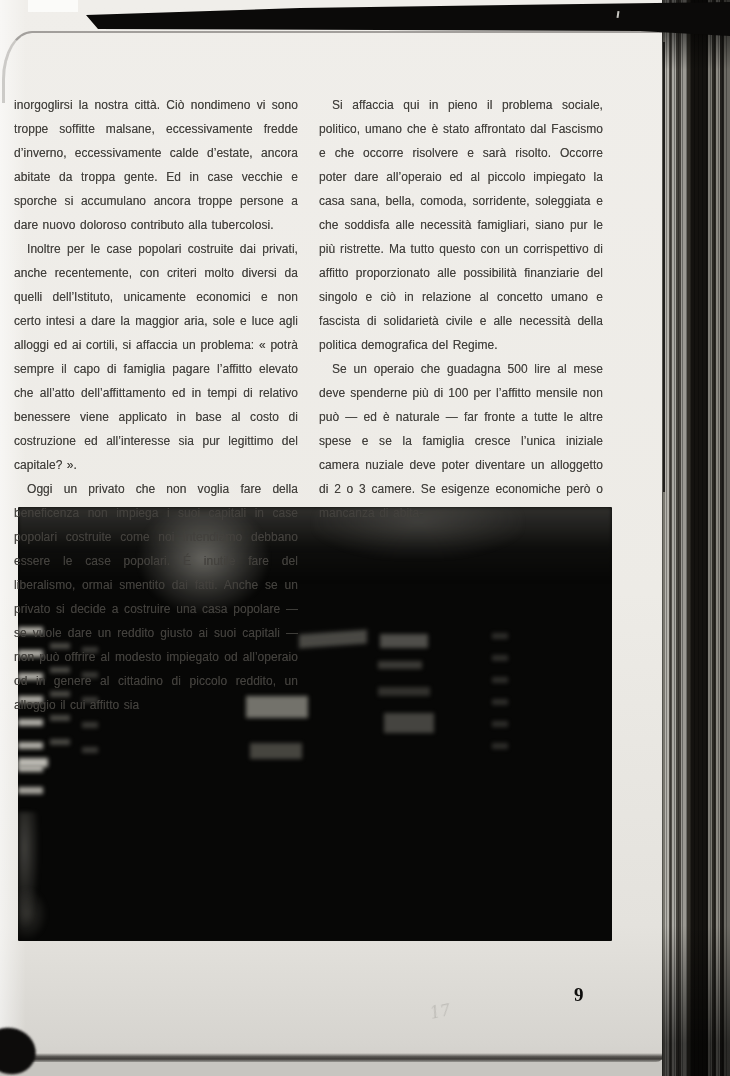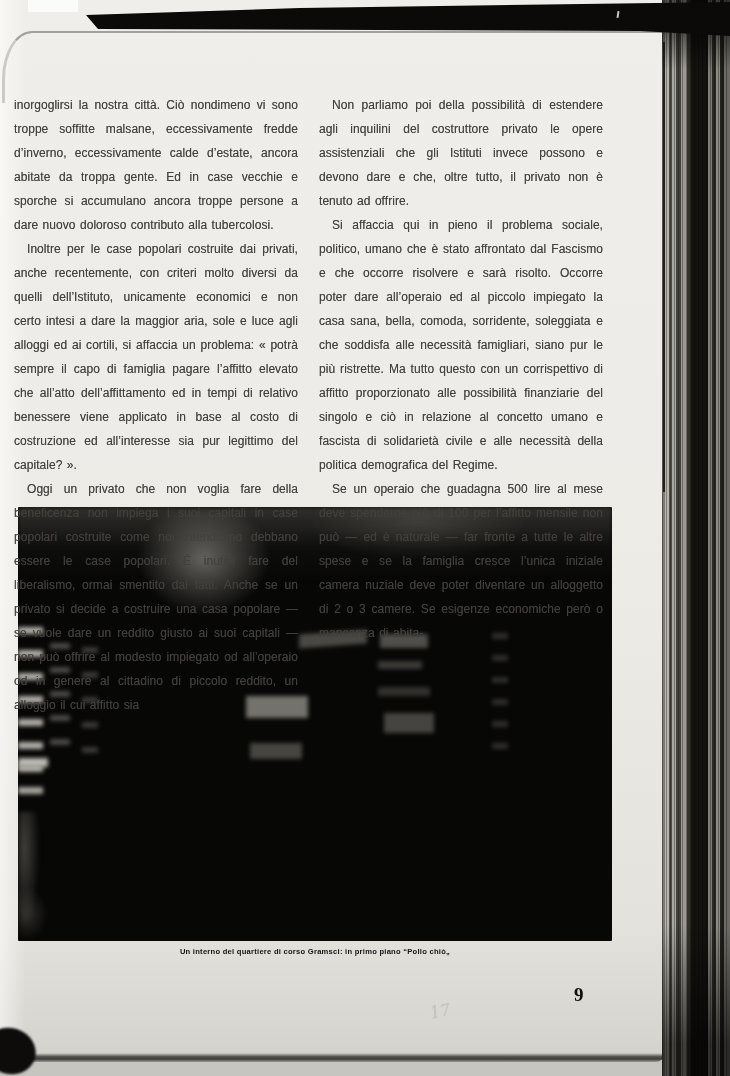--- a/index.html
+++ b/index.html
@@ -143,21 +143,20 @@
   <div class="corner-notch"></div>
   <div class="page-top-edge"></div>
 
   <div class="columns">
     <div class="col">
       <p>inorgoglirsi la nostra città. Ciò nondimeno vi sono troppe soffitte malsane, eccessivamente fredde d’inverno, eccessivamente calde d’estate, ancora abitate da troppa gente. Ed in case vecchie e sporche si accumulano ancora troppe persone a dare nuovo doloroso contributo alla tubercolosi.</p>
       <p class="indent">Inoltre per le case popolari costruite dai privati, anche recentemente, con criteri molto diversi da quelli dell’Istituto, unicamente economici e non certo intesi a dare la maggior aria, sole e luce agli alloggi ed ai cortili, si affaccia un problema: « potrà sempre il capo di famiglia pagare l’affitto elevato che all’atto dell’affittamento ed in tempi di relativo benessere viene applicato in base al costo di costruzione ed all’interesse sia pur legittimo del capitale? ».</p>
       <p class="indent">Oggi un privato che non voglia fare della beneficenza non impiega i suoi capitali in case popolari costruite come noi intendiamo debbano essere le case popolari. É inutile fare del liberalismo, ormai smentito dai fatti. Anche se un privato si decide a costruire una casa popolare — se vuole dare un reddito giusto ai suoi capitali — non può offrire al modesto impiegato od all’operaio od in genere al cittadino di piccolo reddito, un alloggio il cui affitto sia</p>
     </div>
     <div class="col">
-      <p class="indent">Non parliamo poi della possibilità di estendere agli inquilini del costruttore privato le opere assistenziali che gli Istituti invece possono e devono dare e che, oltre tutto, il privato non è tenuto ad offrire.</p>
       <p class="indent">Si affaccia qui in pieno il problema sociale, politico, umano che è stato affrontato dal Fascismo e che occorre risolvere e sarà risolto. Occorre poter dare all’operaio ed al piccolo impiegato la casa sana, bella, comoda, sorridente, soleggiata e che soddisfa alle necessità famigliari, siano pur le più ristrette. Ma tutto questo con un corrispettivo di affitto proporzionato alle possibilità finanziarie del singolo e ciò in relazione al concetto umano e fascista di solidarietà civile e alle necessità della politica demografica del Regime.</p>
       <p class="indent">Se un operaio che guadagna 500 lire al mese deve spenderne più di 100 per l’affitto mensile non può — ed è naturale — far fronte a tutte le altre spese e se la famiglia cresce l’unica iniziale camera nuziale deve poter diventare un alloggetto di 2 o 3 camere. Se esigenze economiche però o mancanza di abita-</p>
     </div>
   </div>
 
   <div class="photo">
     <div class="patch ph-topmottle"></div>
     <div class="patch ph-topglow"></div>
     <div class="patch ph-topglow2"></div>
     <div class="patch ph-wincolA"></div>
@@ -170,21 +169,20 @@
     <div class="patch ph-midbar2"></div>
     <div class="patch ph-streak1"></div>
     <div class="patch ph-streak2"></div>
     <div class="patch ph-r1"></div>
     <div class="patch ph-r2"></div>
     <div class="patch ph-r3"></div>
     <div class="patch ph-farcol"></div>
     <div class="patch ph-bl"></div>
   </div>
 
-  <div class="caption">Un interno del quartiere di corso Gramsci: in primo piano “Pollo chiò„</div>
 
   <div class="pageno">9</div>
 
   <div class="pencil">17</div>
 
   <div class="bottom-strip"></div>
   <div class="bottom-edge-line"></div>
   <div class="corner-blob"></div>
 
   <div class="binding"></div>

